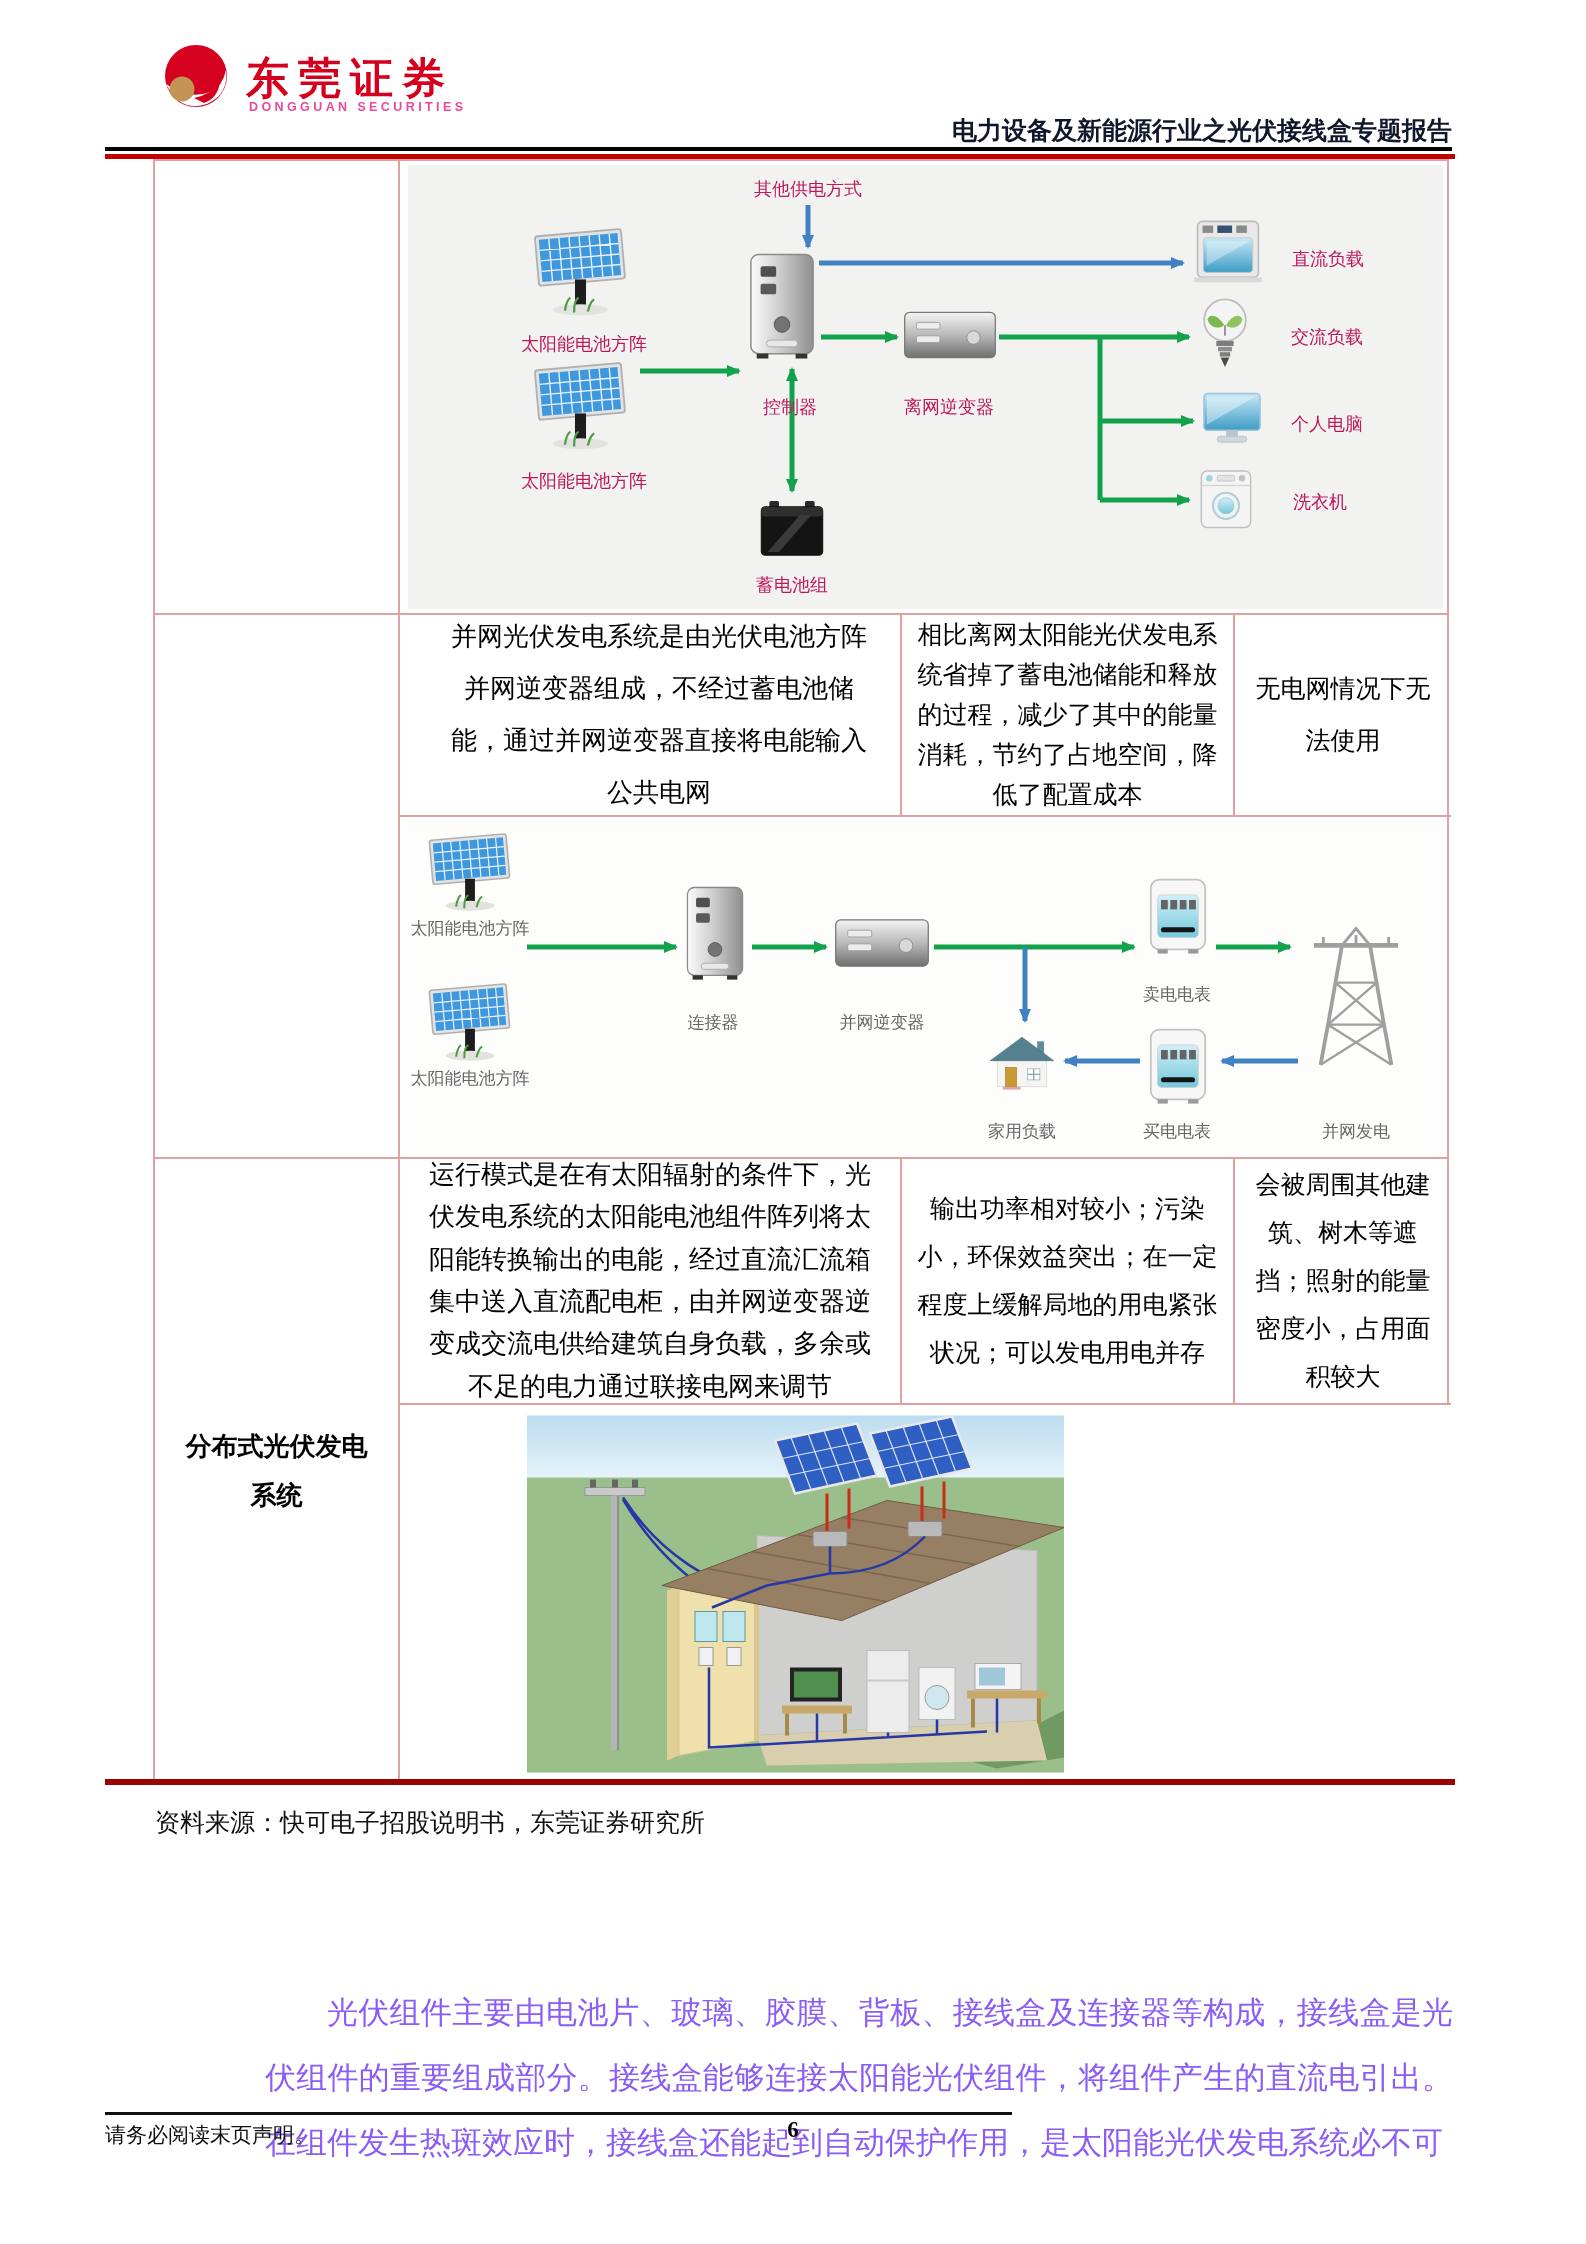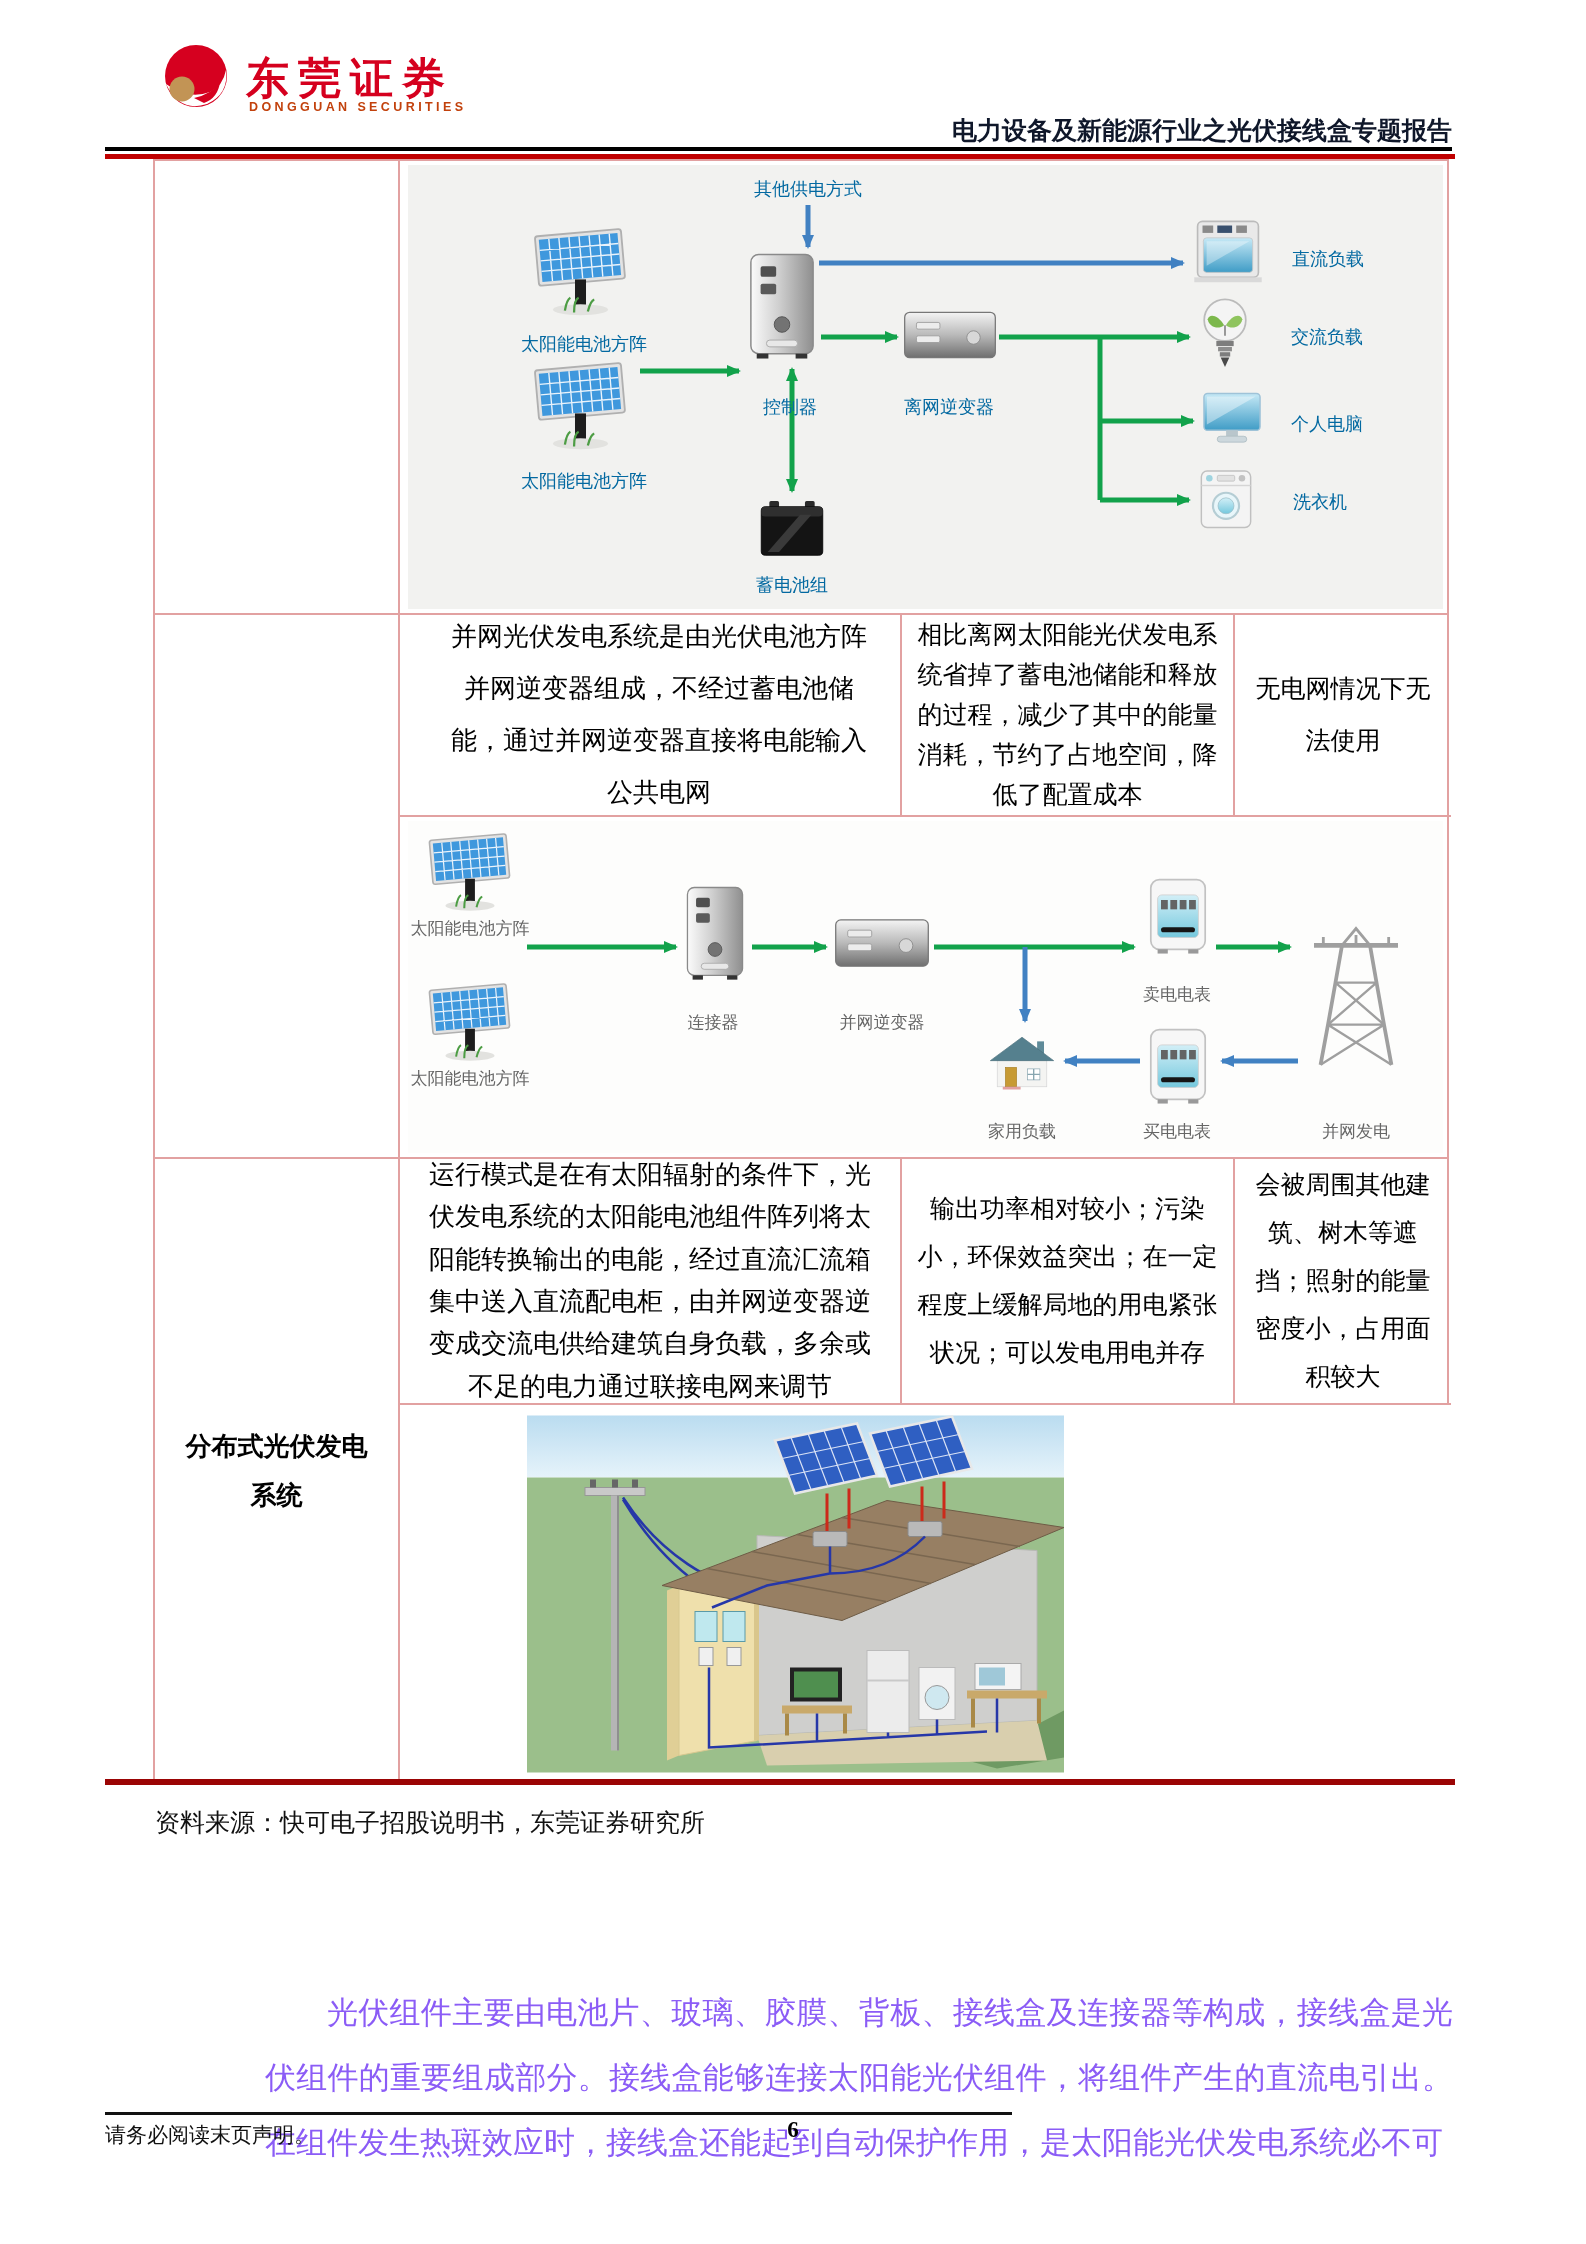--- a/index.html
+++ b/index.html
@@ -2,21 +2,21 @@
 <html><head>
 <meta charset="utf-8">
 <style>
   html,body{margin:0;padding:0;background:#888;}
   .page{position:relative;width:1586px;height:2244px;background:#ffffff;overflow:hidden;
         font-family:"Liberation Serif","DejaVu Serif",serif;color:#000;}
   
   .logo-mark{position:absolute;left:160px;top:42px;width:72px;height:72px;}
   .logo-cn{position:absolute;left:246px;top:50px;font-size:43px;font-weight:bold;color:#d5001e;
            letter-spacing:9px;font-family:"Liberation Serif",serif;}
-  .logo-en{position:absolute;left:249px;top:100px;font-size:12.5px;font-weight:bold;color:#c2410c;
+  .logo-en{position:absolute;left:249px;top:100px;font-size:12.5px;font-weight:bold;color:#ec4899;
            letter-spacing:3.4px;font-family:"Liberation Sans",sans-serif;}
   .report-title{position:absolute;right:134px;top:114px;font-size:25px;font-weight:bold;
            font-family:"Liberation Sans","DejaVu Sans",sans-serif;color:#0f172a;}
   .rule-black{position:absolute;left:105px;top:147px;width:1347px;height:4px;background:#000;}
   .rule-red{position:absolute;left:105px;top:154px;width:1350px;height:5px;background:#c00000;}
   
   .tbl{position:absolute;left:153px;top:159px;width:1296px;height:1622px;
        border:2px solid #e2a1a1;box-sizing:border-box;}
   .vline,.hline{position:absolute;background:#e2a1a1;}
   .cell{position:absolute;display:flex;align-items:center;justify-content:center;
@@ -27,21 +27,21 @@
   .c4r2{line-height:2.1;padding:0 14px;}
   .c2r3{font-size:26px;line-height:1.63;padding:0 20px;}
   .c3r3{line-height:1.92;padding:0 14px;}
   .c4r3{line-height:1.92;padding:0 14px;}
   .dia{position:absolute;}
   .dia .bg{position:absolute;inset:4px 8px;background:#f2f2f0;}
   .d2bg{background:#fdfdfc !important;}
   .wires{position:absolute;left:0;top:0;}
   .ic{position:absolute;}
   .dlabel{position:absolute;transform:translateX(-50%);white-space:nowrap;
-          font-family:"Liberation Sans","DejaVu Sans",sans-serif;font-size:18px;color:#0369a1;}
+          font-family:"Liberation Sans","DejaVu Sans",sans-serif;font-size:18px;color:#be185d;}
   .d2lab{font-size:17px;color:#666;}
   .tbl-bottom{position:absolute;left:105px;top:1779px;width:1350px;height:6px;background:#9b0404;}
   .source{position:absolute;left:155px;top:1806px;font-size:25px;color:#111;
           font-family:"Liberation Sans","DejaVu Sans",sans-serif;}
   .body-par{position:absolute;left:265px;top:1980px;width:1188px;margin:0;font-size:31px;
             line-height:2.1;text-align:justify;text-indent:2em;color:#8b5cf6;}
   .foot-rule{position:absolute;left:105px;top:2112px;width:907px;height:3px;background:#111;}
   .foot-disc{position:absolute;left:105px;top:2121px;font-size:21px;color:#111;
              font-family:"Liberation Sans","DejaVu Sans",sans-serif;}
   .foot-page{position:absolute;left:770px;top:2117px;width:46px;text-align:center;

